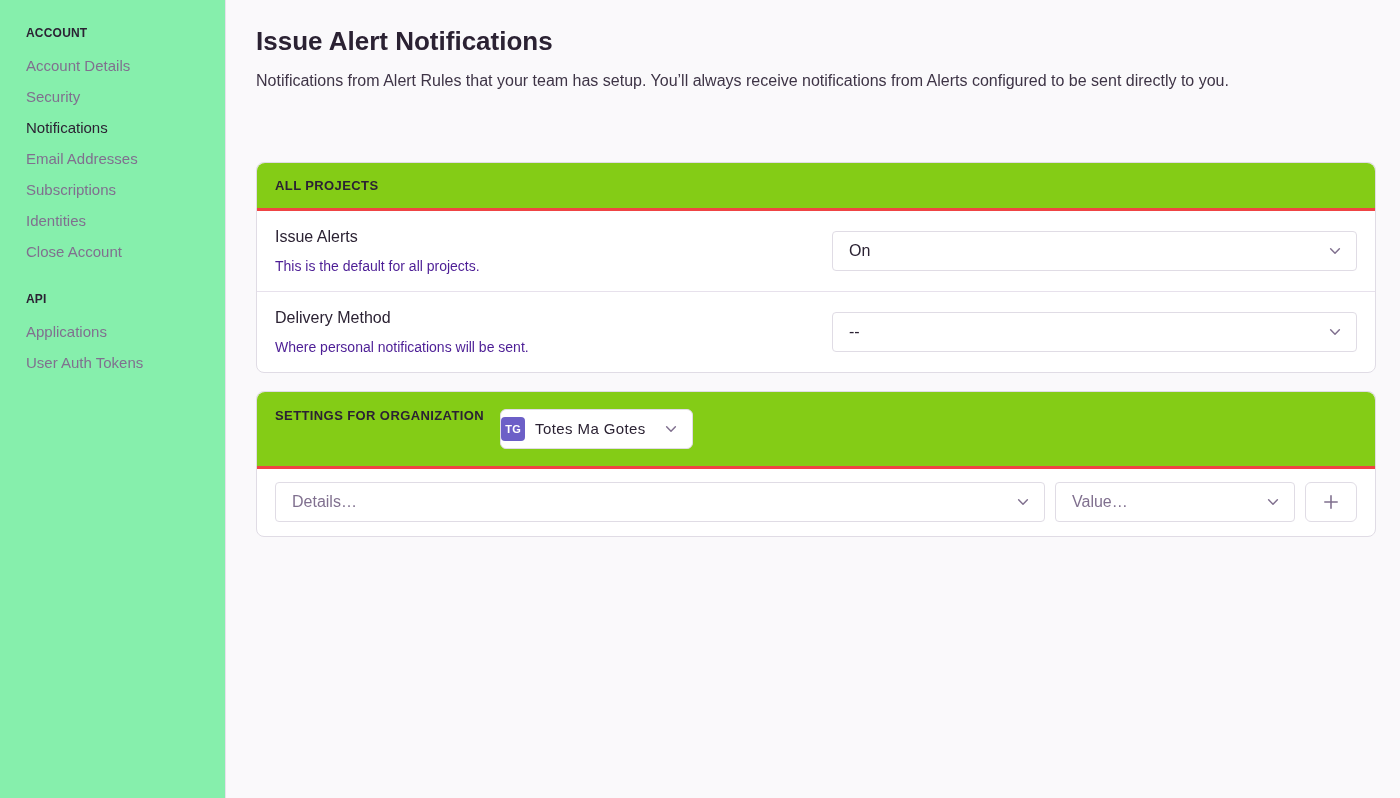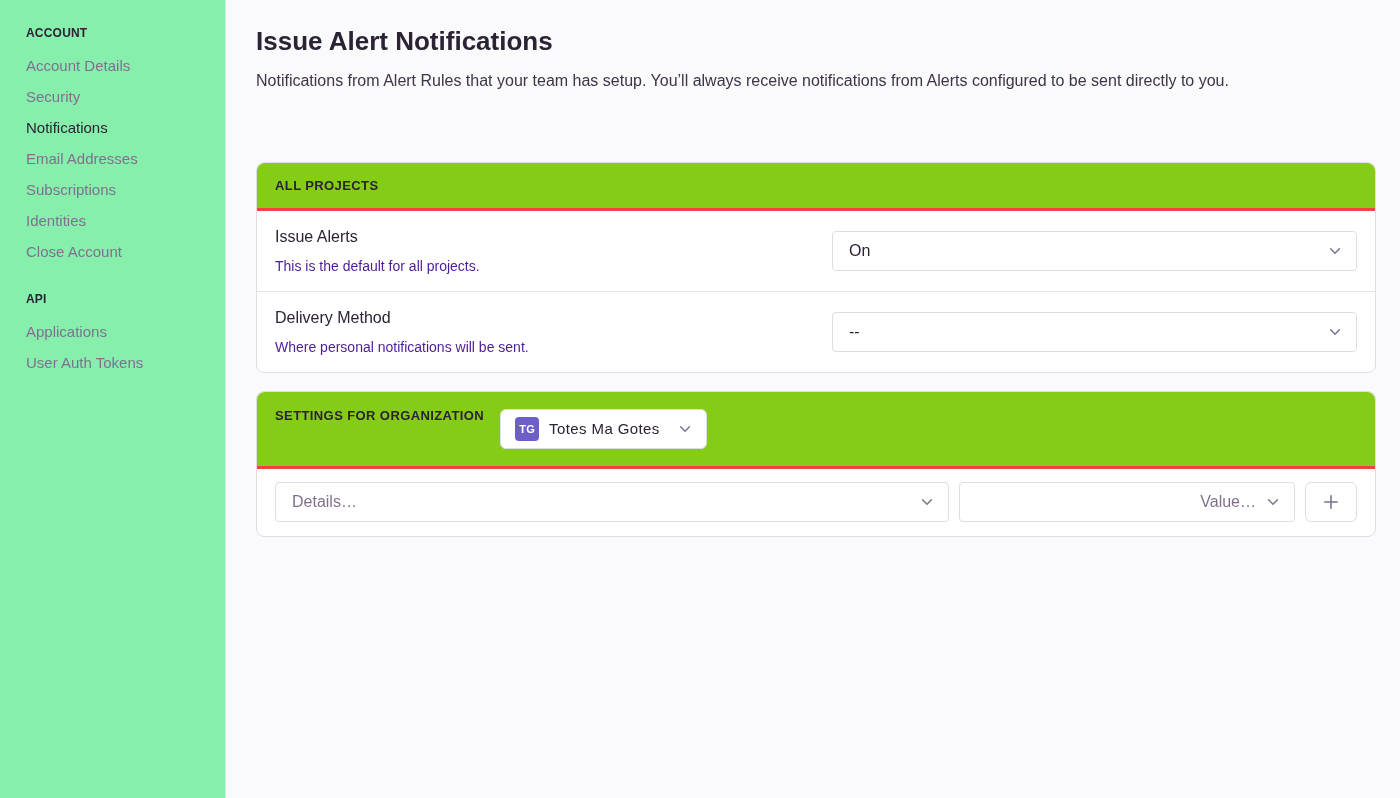--- a/index.html
+++ b/index.html
@@ -115,21 +115,21 @@
   .select .chevron { color: #80708f; flex-shrink: 0; margin-left: 10px; display: flex; }
   .select .placeholder { color: #80708f; }
 
   .org-select {
     height: 40px;
     background: #ffffff;
     border: 1px solid #e0dce5;
     border-radius: 6px;
     display: flex;
     align-items: center;
-    padding: 0 14px 0 14px;
+    padding: 0 14px 0 0;
     cursor: pointer;
     font-weight: 400;
   }
   .org-avatar {
     width: 24px;
     height: 24px;
     border-radius: 4px;
     background: #6c5fc7;
     color: #ffffff;
     font-size: 11px;
@@ -142,21 +142,21 @@
   .org-name { margin: 0 18px 0 10px; font-size: 15px; color: #2b2233; }
   .org-select .chevron { color: #80708f; display: flex; }
 
   .rule-row {
     display: flex;
     align-items: center;
     gap: 10px;
     padding: 13px 18px 14px 18px;
   }
   .rule-row .project-select { flex: 1; }
-  .rule-row .value-select { width: 336px; flex-shrink: 0; justify-content: flex-end; }
+  .rule-row .value-select { width: 240px; flex-shrink: 0; }
   .add-button {
     width: 52px;
     height: 40px;
     flex-shrink: 0;
     background: #ffffff;
     border: 1px solid #e0dce5;
     border-radius: 6px;
     color: #80708f;
     display: flex;
     align-items: center;

